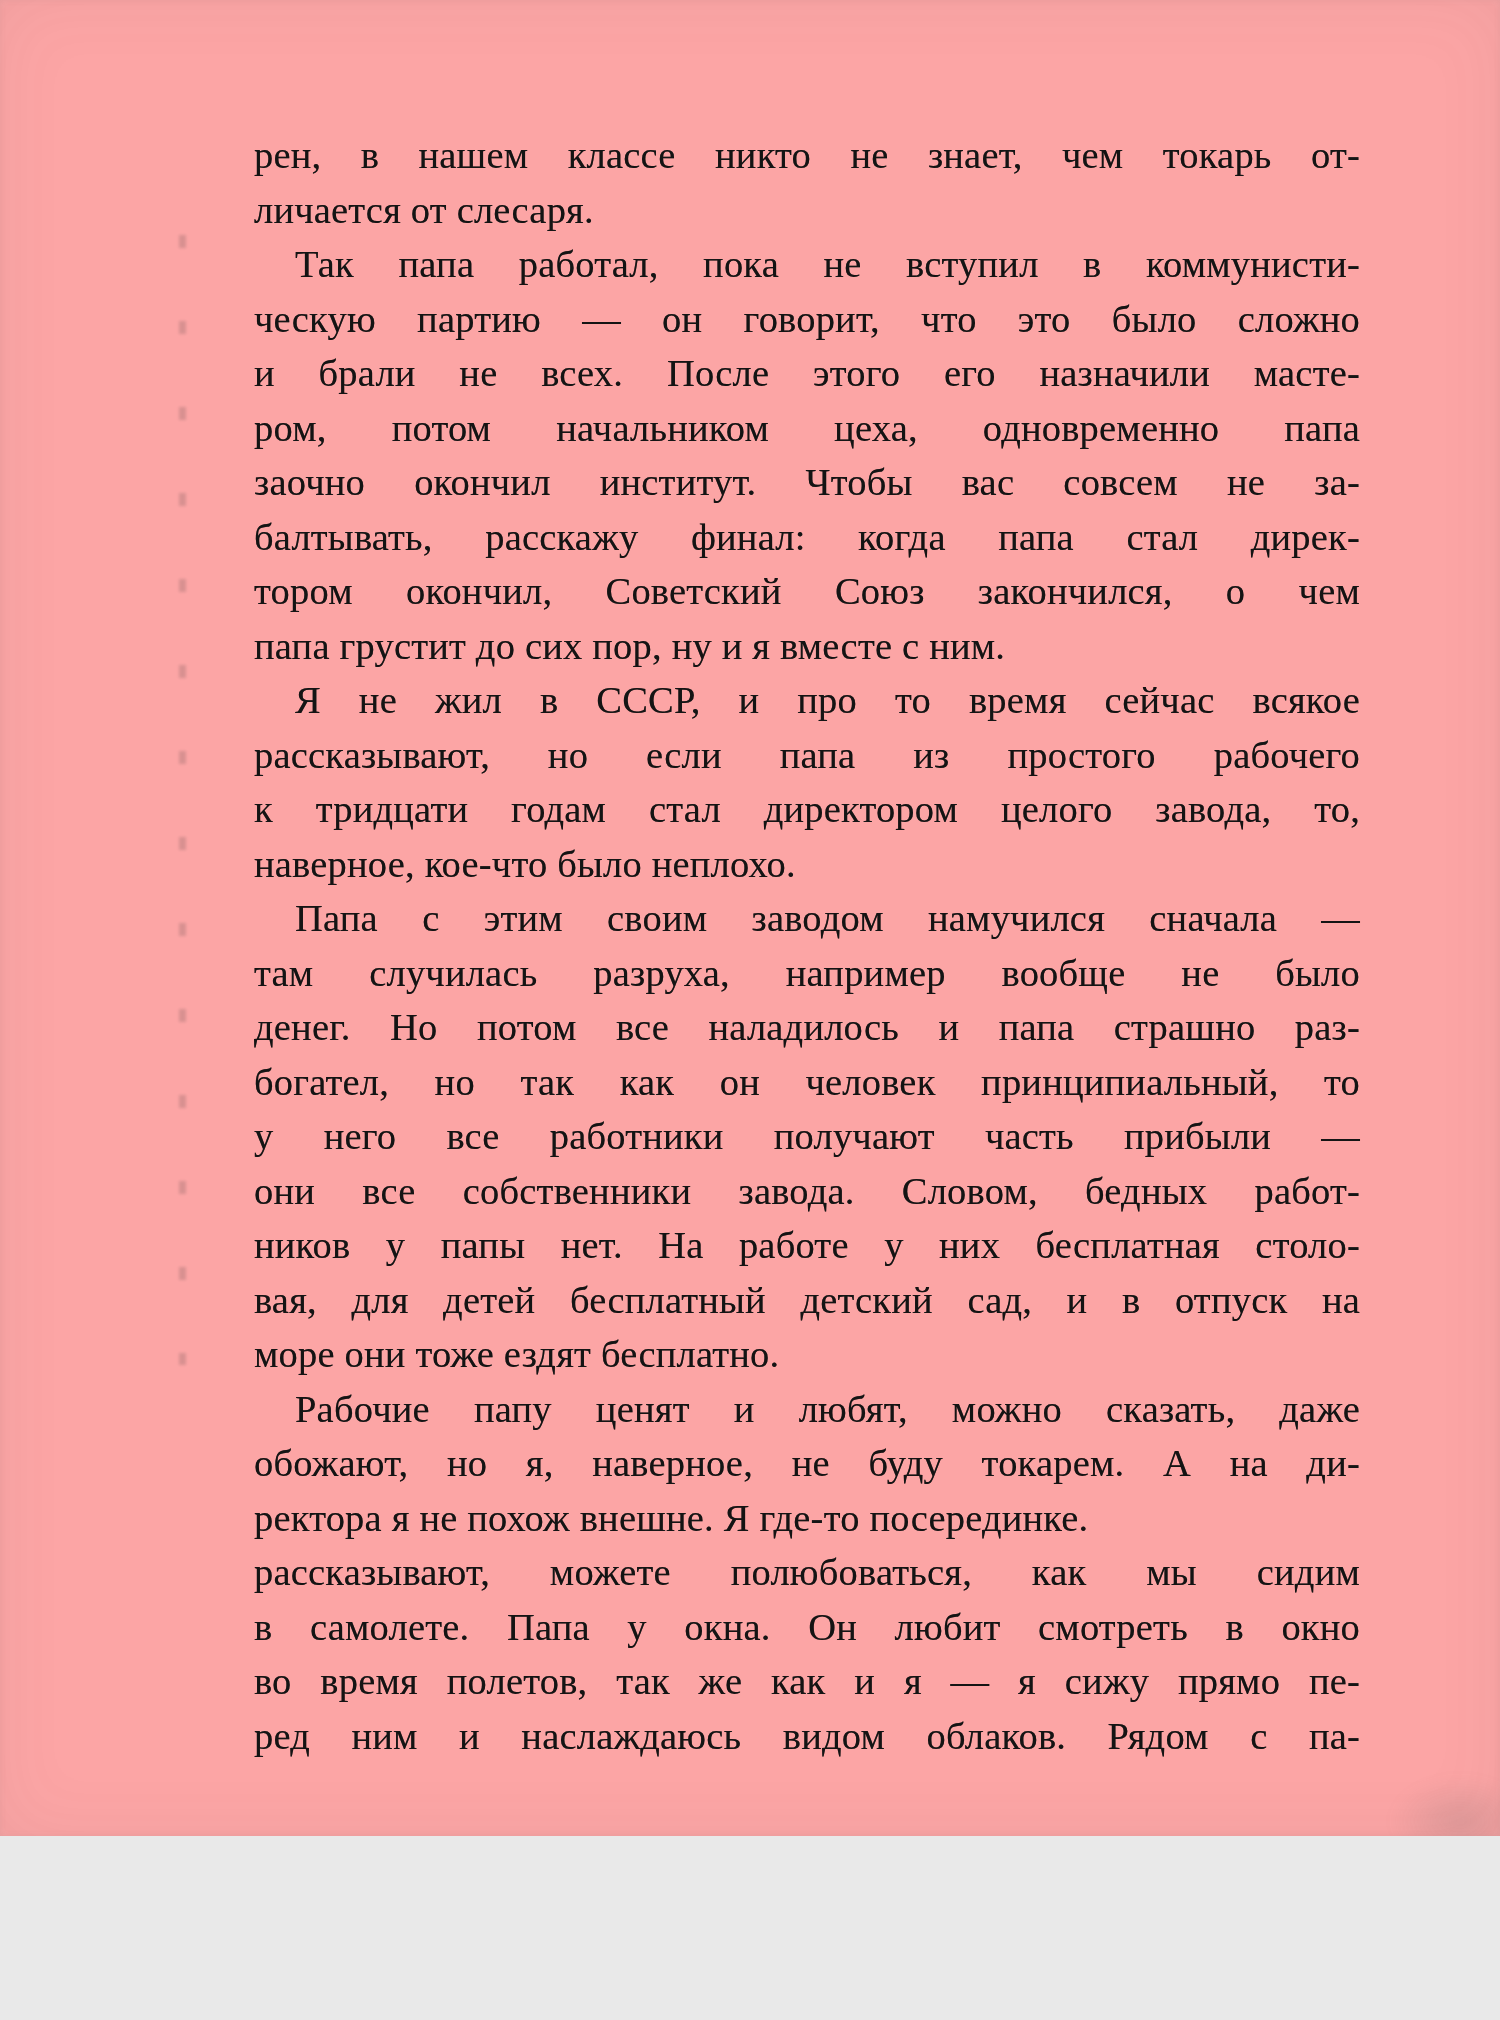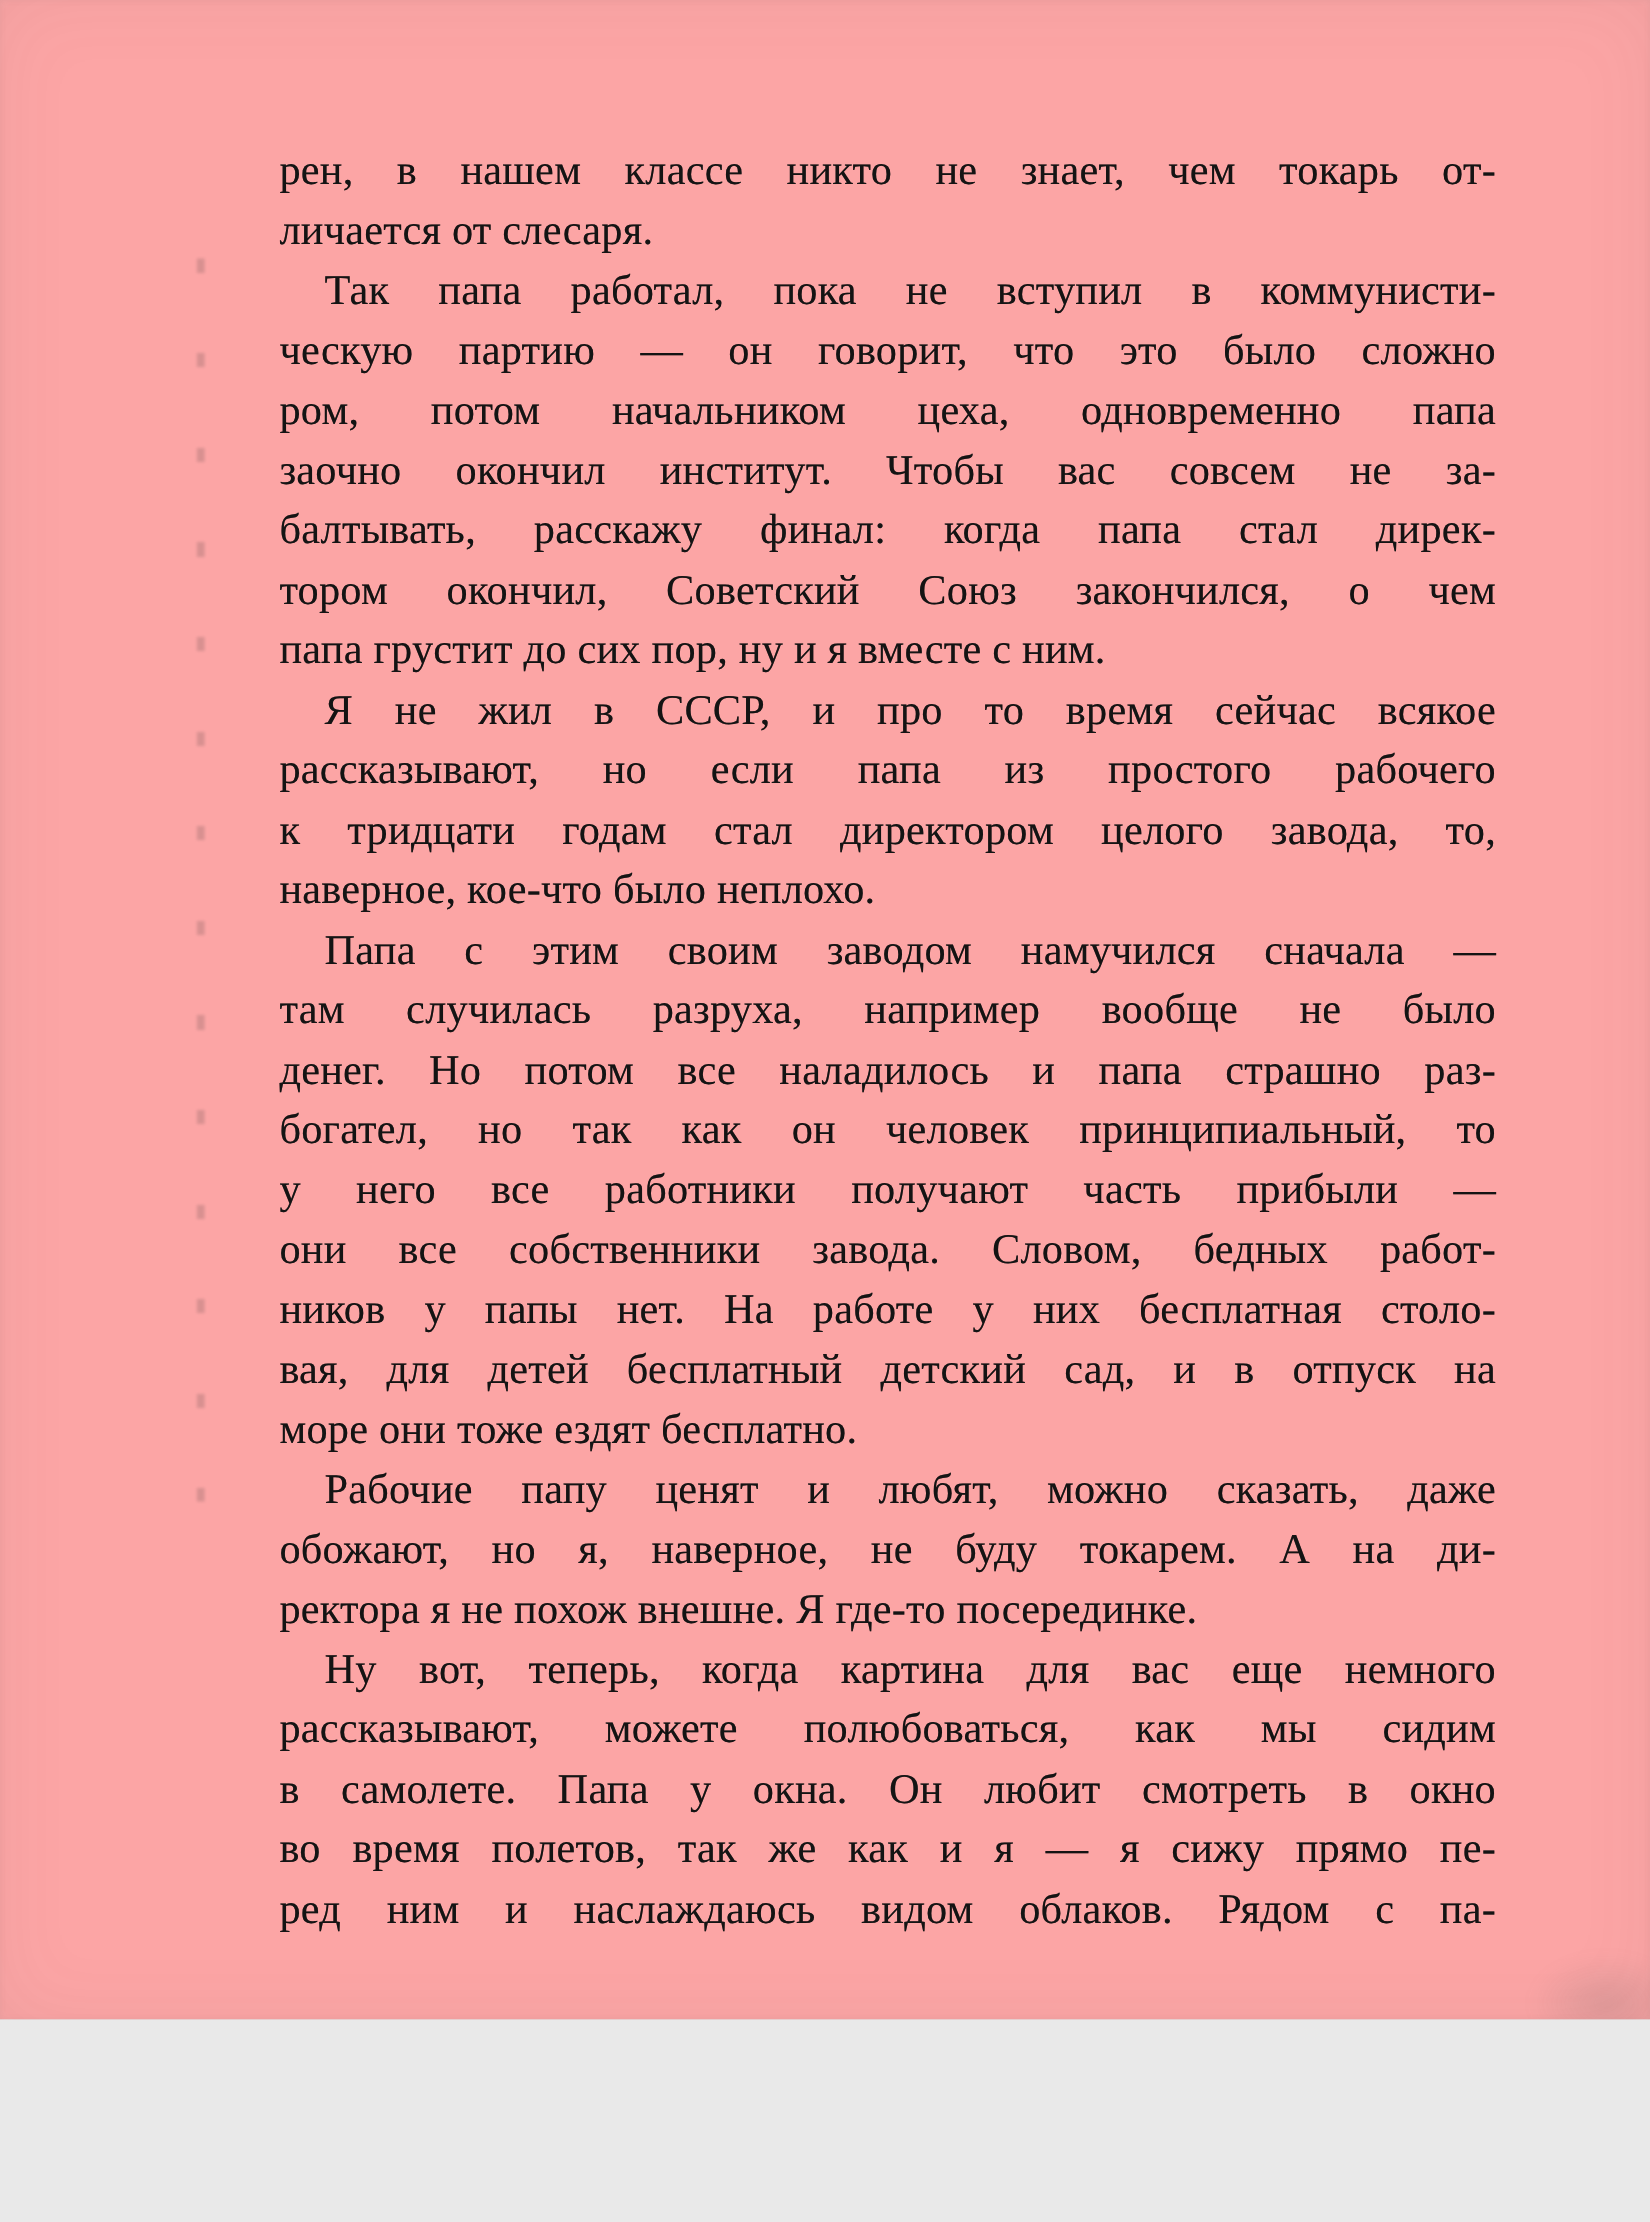--- a/index.html
+++ b/index.html
@@ -77,20 +77,21 @@
 <body>
 
 <div class="page">
   <div class="edge-marks"></div>
   <div class="corner-shade"></div>
   <div class="text-block">
       <div class="line">рен, в нашем классе никто не знает, чем токарь от-</div>
       <div class="line para-end">личается от слесаря.</div>
       <div class="line indent">Так папа работал, пока не вступил в коммунисти-</div>
       <div class="line">ческую партию — он говорит, что это было сложно</div>
+      <div class="line">и брали не всех. После этого его назначили масте-</div>
       <div class="line">ром, потом начальником цеха, одновременно папа</div>
       <div class="line">заочно окончил институт. Чтобы вас совсем не за-</div>
       <div class="line">балтывать, расскажу финал: когда папа стал дирек-</div>
       <div class="line">тором окончил, Советский Союз закончился, о чем</div>
       <div class="line para-end">папа грустит до сих пор, ну и я вместе с ним.</div>
       <div class="line indent">Я не жил в СССР, и про то время сейчас всякое</div>
       <div class="line">рассказывают, но если папа из простого рабочего</div>
       <div class="line">к тридцати годам стал директором целого завода, то,</div>
       <div class="line para-end">наверное, кое-что было неплохо.</div>
       <div class="line indent">Папа с этим своим заводом намучился сначала —</div>
@@ -98,21 +99,20 @@
       <div class="line">денег. Но потом все наладилось и папа страшно раз-</div>
       <div class="line">богател, но так как он человек принципиальный, то</div>
       <div class="line">у него все работники получают часть прибыли —</div>
       <div class="line">они все собственники завода. Словом, бедных работ-</div>
       <div class="line">ников у папы нет. На работе у них бесплатная столо-</div>
       <div class="line">вая, для детей бесплатный детский сад, и в отпуск на</div>
       <div class="line para-end">море они тоже ездят бесплатно.</div>
       <div class="line indent">Рабочие папу ценят и любят, можно сказать, даже</div>
       <div class="line">обожают, но я, наверное, не буду токарем. А на ди-</div>
       <div class="line para-end">ректора я не похож внешне. Я где-то посерединке.</div>
-      <div class="line indent">Ну вот, теперь, когда картина для вас еще немного</div>
       <div class="line">рассказывают, можете полюбоваться, как мы сидим</div>
       <div class="line">в самолете. Папа у окна. Он любит смотреть в окно</div>
       <div class="line">во время полетов, так же как и я — я сижу прямо пе-</div>
       <div class="line">ред ним и наслаждаюсь видом облаков. Рядом с па-</div>
     </div>
   <div class="folio">
     <span class="digits">21</span>
   </div>
 </div>
 

